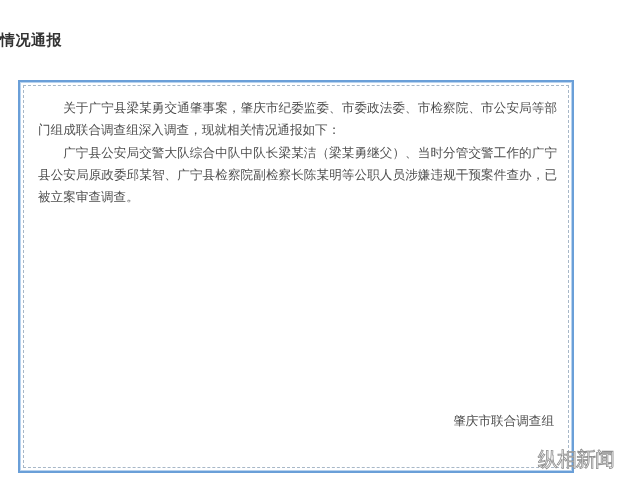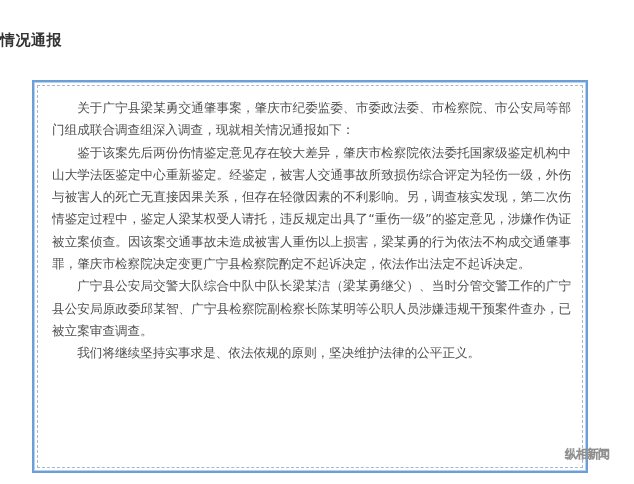--- a/index.html
+++ b/index.html
@@ -20,21 +20,21 @@
       left: 0;
       width: 589px;
       top: 31px;
       font-size: 15px;
       font-weight: bold;
       color: #333333;
       letter-spacing: 0.5px;
     }
     .notice-box {
       position: absolute;
-      left: 32px;
+      left: 18px;
       top: 80px;
       width: 552px;
       height: 389px;
       border: 2px solid #6a9fd8;
       box-shadow: inset 0 0 0 1px #b9d3ef;
       background: #ffffff;
     }
     .notice-inner {
       position: absolute;
       left: 3px;
@@ -61,39 +61,38 @@
       position: absolute;
       right: 18px;
       top: 328px;
       text-align: right;
       font-size: 12.6px;
       line-height: 22.3px;
       color: #4e4e4e;
     }
     .watermark {
       position: absolute;
-      left: 565px;
+      left: 538px;
       top: 446px;
-      font-size: 12px;
+      font-size: 20px;
       letter-spacing: -1px;
       color: rgba(255,255,255,0.85);
       -webkit-text-stroke: 0.8px #8e8e8e;
       font-family: "DejaVu Sans", sans-serif;
     }
   </style>
 </head>
 <body>
 
 <div class="title">情况通报</div>
 
 <div class="notice-box">
   <div class="notice-inner"></div>
   <div class="body-text">
     <p>关于广宁县梁某勇交通肇事案，肇庆市纪委监委、市委政法委、市检察院、市公安局等部门组成联合调查组深入调查，现就相关情况通报如下：</p>
-    <p>鉴于该案先后两份伤情鉴定意见存在较大差异，肇庆市检察院依法委托国家级鉴定机构中山大学法医鉴定中心重新鉴定。经鉴定，被害人交通事故所致损伤综合评定为轻伤一级，外伤与被害人的死亡无直接因果关系，但存在轻微因素的不利影响。另，调查核实发现，第二次伤情鉴定过程中，鉴定人梁某权受人请托，违反规定出具了“重伤一级”的鉴定意见，涉嫌作伪证被立案侦查。因该案交通事故未造成被害人重伤以上损害，梁某勇的行为依法不构成交通肇事罪，肇庆市检察院决定变更广宁县检察院酌定不起诉决定，依法作出法定不起诉决定。</p>
     <p>广宁县公安局交警大队综合中队中队长梁某洁（梁某勇继父）、当时分管交警工作的广宁县公安局原政委邱某智、广宁县检察院副检察长陈某明等公职人员涉嫌违规干预案件查办，已被立案审查调查。</p>
-    <p>我们将继续坚持实事求是、依法依规的原则，坚决维护法律的公平正义。</p>
   </div>
   <div class="signature">
+    <div>肇庆市联合调查组</div>
   </div>
 </div>
 
 <div class="watermark">纵相新闻</div>
 
 </body></html>

